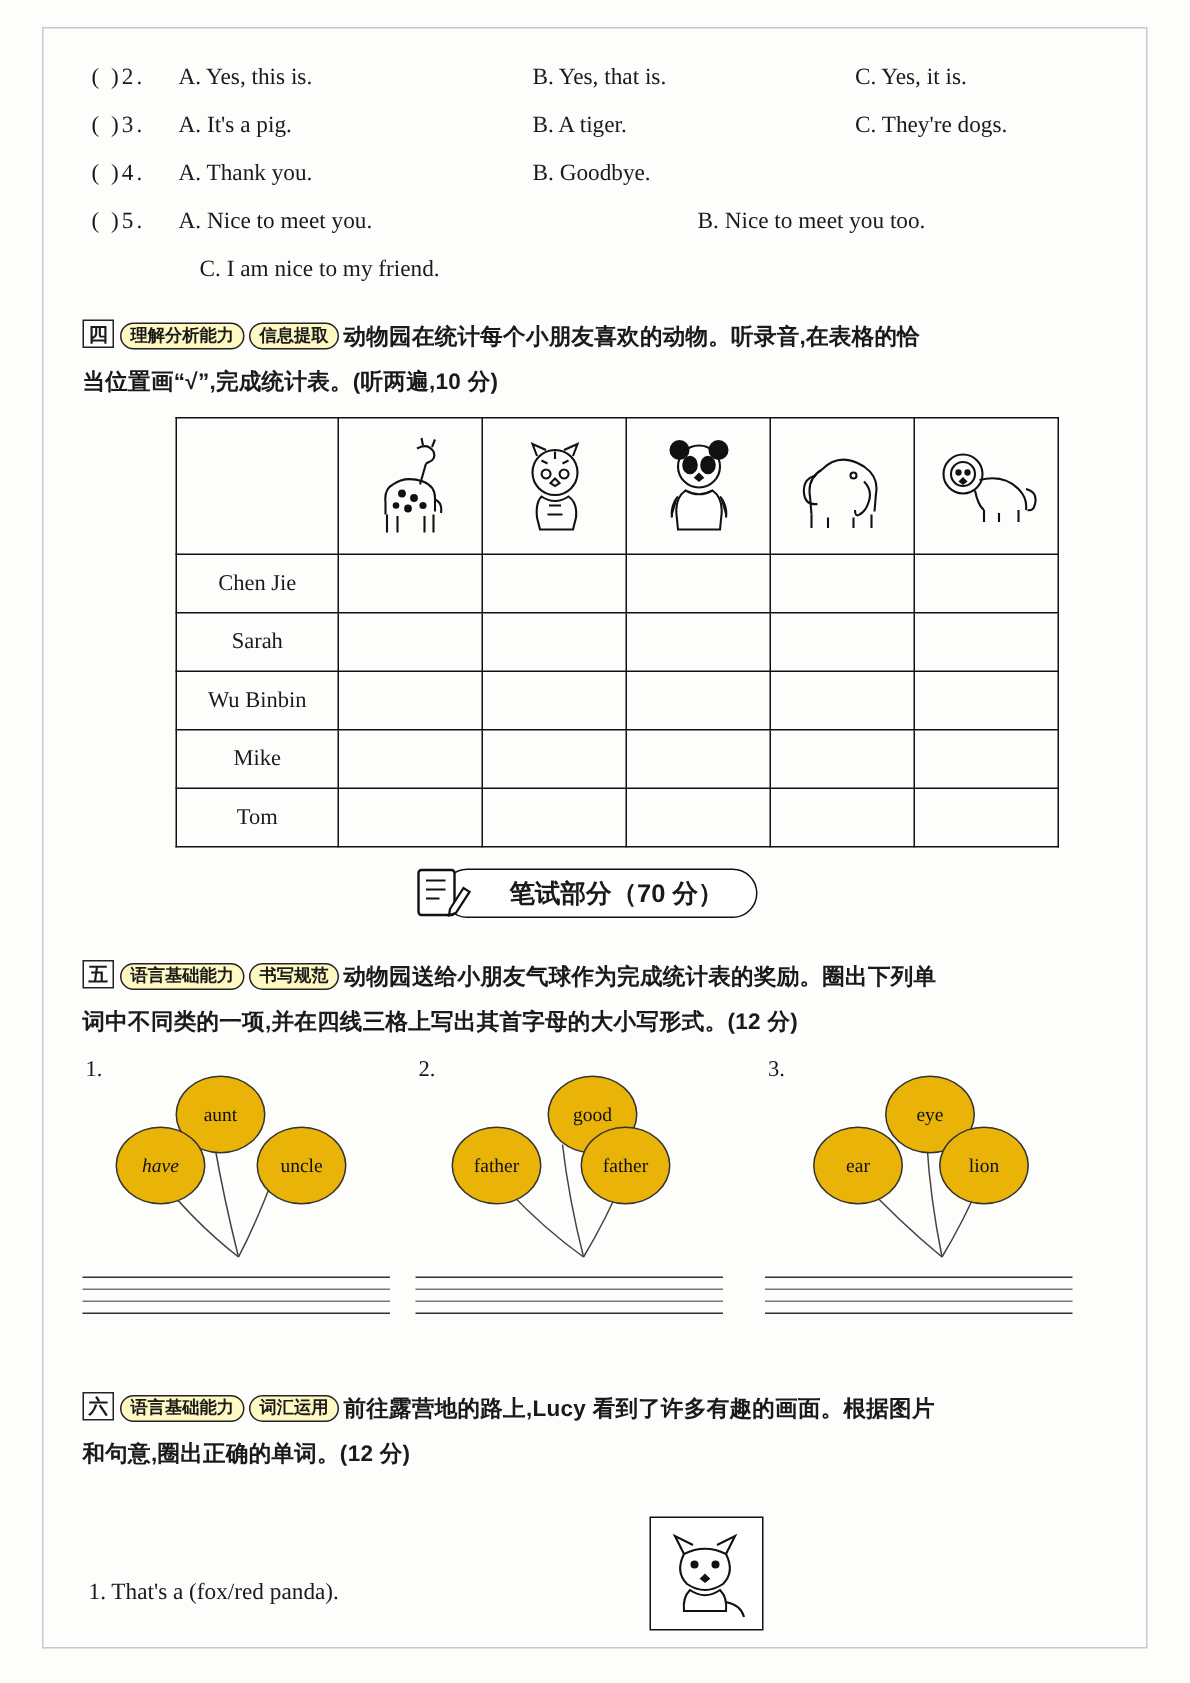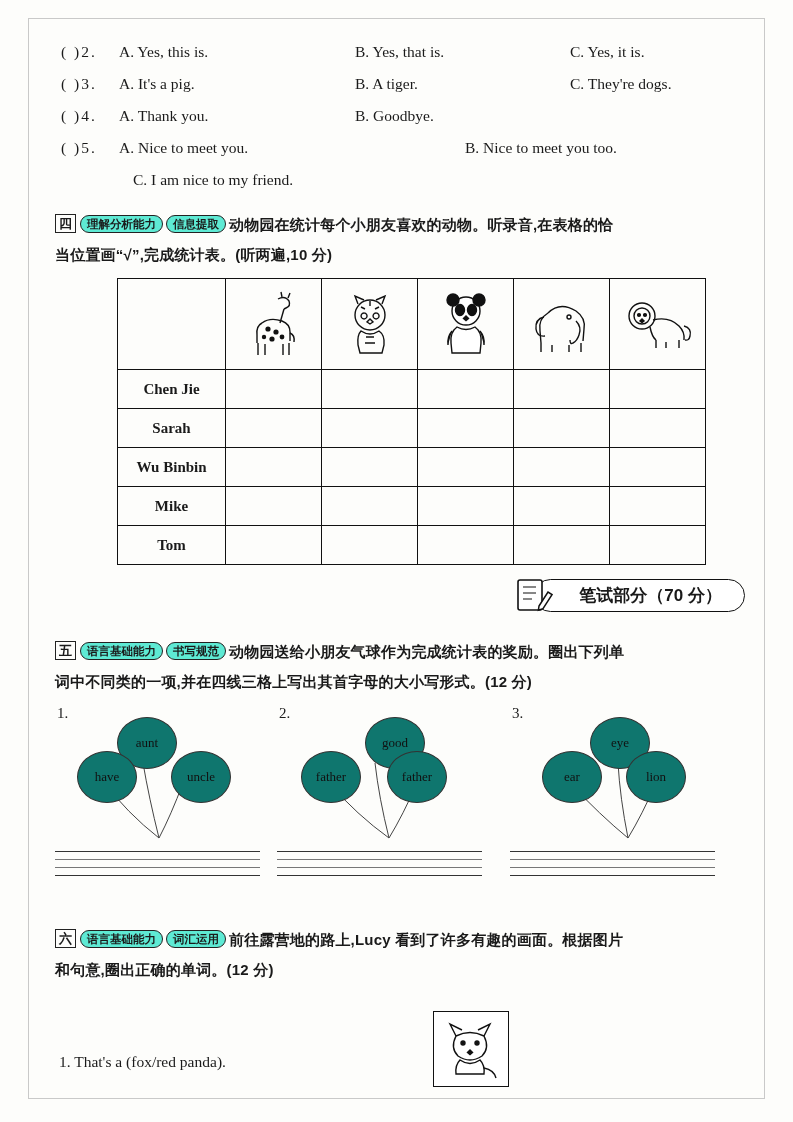--- a/index.html
+++ b/index.html
@@ -59,21 +59,21 @@
   .tag{
     display:inline-block;
     border:1.2px solid #222;
     border-radius:9px;
     padding:0px 6px;
     font-size:11.5px;
     line-height:16px;
     vertical-align:2px;
     margin-right:3px;
     font-weight:bold;
-    background:#5eead4;
+    background:#fef9c3;
   }
   .sec-text{font-weight:bold;font-size:15px;letter-spacing:.2px;}
   .sec-body{
     font-family:"Liberation Sans", sans-serif;
     font-weight:bold;
     font-size:15px;
     line-height:30px;
     letter-spacing:.2px;
   }
 
@@ -84,31 +84,31 @@
     table-layout:fixed;
   }
   table.stat td{
     border:1px solid #111;
     height:36px;
     text-align:center;
     vertical-align:middle;
     font-size:15px;
     font-family:"Liberation Serif", serif;
   }
-  td.namecol{width:105px;font-weight:bold;}
+  td.namecol{width:105px;}
   td.animcol{width:93px;}
   tr.headrow td{height:88px;}
   .animal{display:block;margin:0 auto;}
 
   
   .banner-wrap{
     position:relative;
     height:44px;
     margin-top:14px;
-    text-align:right;
+    text-align:center;
   }
   .banner{
     display:inline-block;
     position:relative;
     border:1.6px solid #111;
     border-radius:18px;
     padding:4px 22px 4px 44px;
     font-family:"Liberation Sans", sans-serif;
     font-weight:bold;
     font-size:17px;
@@ -121,21 +121,21 @@
   }
 
   
   .balloon-area{position:relative;height:196px;margin-top:6px;}
   .bgroup{position:absolute;top:0;}
   .qnum{position:absolute;font-size:15px;}
   .balloon{
     position:absolute;
     width:58px;height:50px;
     border-radius:50%;
-    background:#0f766e;
+    background:#eab308;
     border:1.3px solid #333;
     text-align:center;
     font-size:13px;
     line-height:50px;
     font-family:"Liberation Serif", serif;
     color:#111;
   }
   .lines{position:absolute;}
   .lines div{border-top:1px solid #333;height:0;}
   .lines div.light{border-top:1px solid #777;}
@@ -332,21 +332,21 @@
     <div class="balloon-area">
 
       <div class="bgroup" style="left:0;width:220px;">
         <span class="qnum" style="left:2px;top:2px;">1.</span>
         <svg style="position:absolute;left:28px;top:50px;" width="160" height="90">
           <path d="M60 10 q6 35 16 75" stroke="#444" stroke-width="1" fill="none"></path>
           <path d="M20 28 q24 32 56 57" stroke="#444" stroke-width="1" fill="none"></path>
           <path d="M100 30 q-12 32 -24 55" stroke="#444" stroke-width="1" fill="none"></path>
         </svg>
         <div class="balloon" style="left:62px;top:14px;">aunt</div>
-        <div class="balloon" style="left:22px;top:48px;">have</div>
+        <div class="balloon" style="left:22px;top:48px;font-style:italic;">have</div>
         <div class="balloon" style="left:116px;top:48px;">uncle</div>
         <div class="lines" style="left:0px;top:148px;width:205px;">
           <div></div>
             <div style="margin-top:7px" class="light"></div>
             <div style="margin-top:7px" class="light"></div>
             <div style="margin-top:7px"></div>
         </div>
       </div>
 
       <div class="bgroup" style="left:222px;width:230px;">

